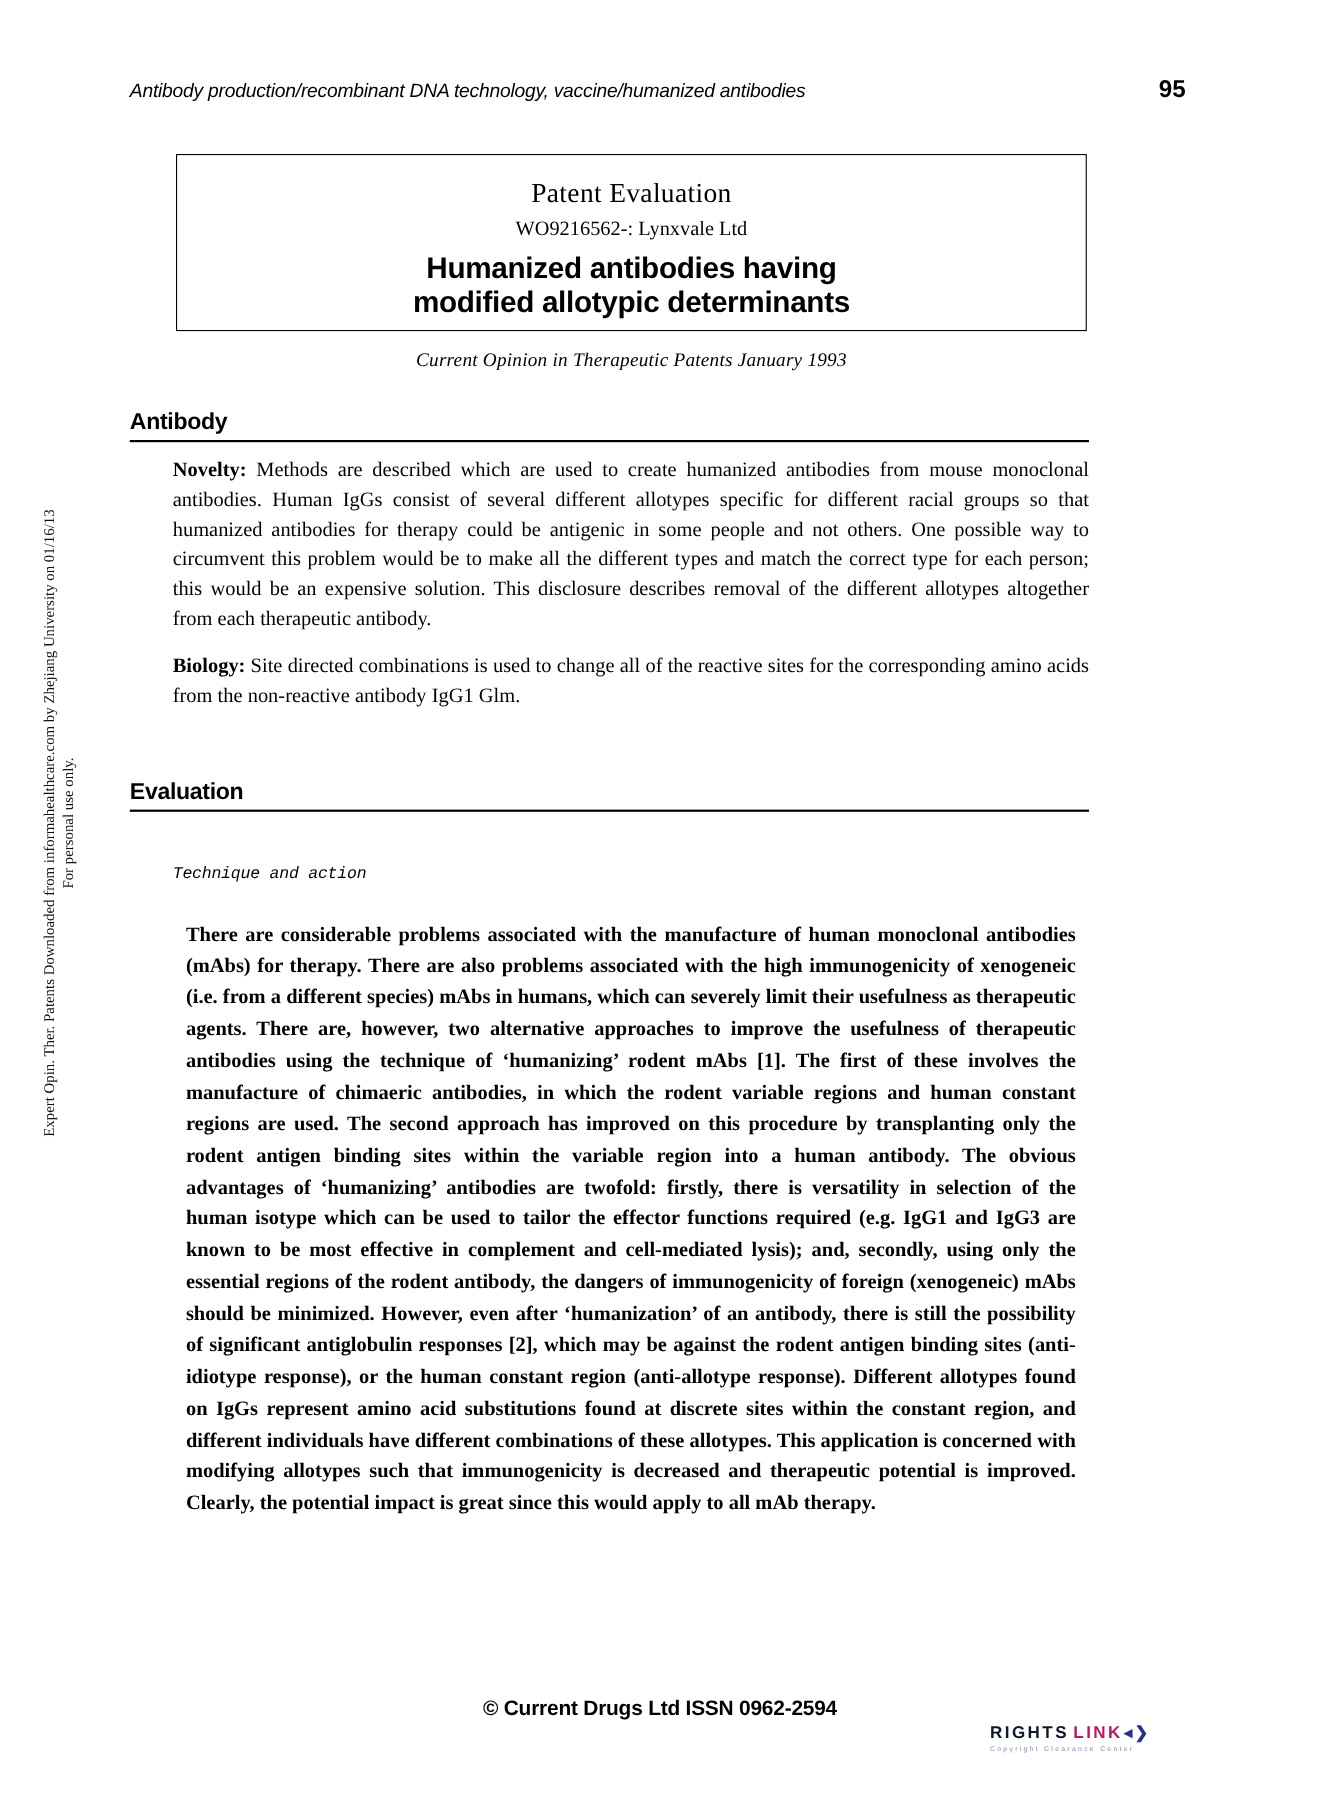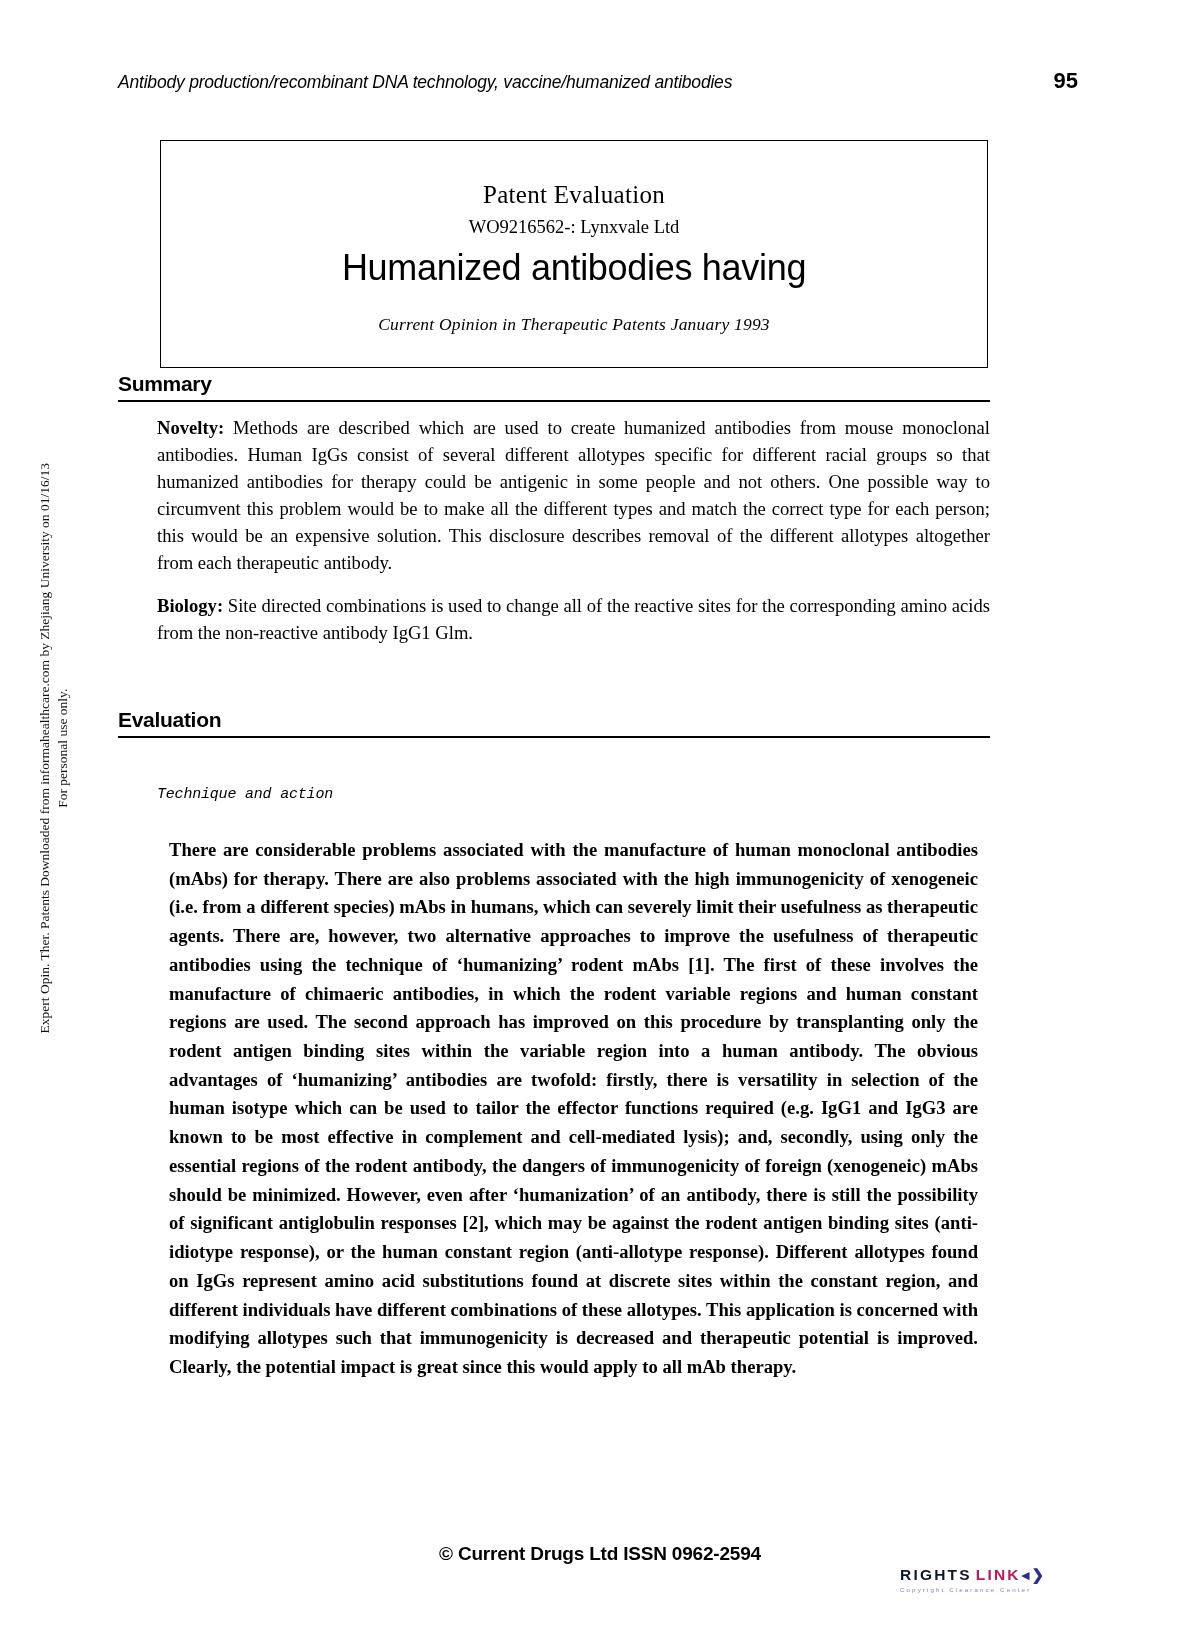--- a/index.html
+++ b/index.html
@@ -38,41 +38,41 @@
     font-weight: bold;
     font-size: 22px;
   }
 
   
   .title-box {
     position: absolute;
     top: 140px;
     left: 160px;
     width: 828px;
-    height: 228px;
+    height: 161px;
     border: 1.5px solid #000;
     box-sizing: border-box;
     text-align: center;
-    padding-top: 40px;
+    padding-top: 22px;
   }
   .tb-kicker {
     font-family: "Liberation Serif", serif;
     font-size: 25px;
     letter-spacing: 0.3px;
     margin-bottom: 8px;
   }
   .tb-ref {
     font-family: "Liberation Serif", serif;
     font-size: 18.5px;
     margin-bottom: 9px;
   }
   .tb-title {
     font-family: "Liberation Sans", sans-serif;
-    font-weight: normal;
-    font-size: 36px;
+    font-weight: bold;
+    font-size: 27px;
     line-height: 1.16;
     letter-spacing: -0.3px;
     margin-bottom: 25px;
   }
   .tb-source {
     font-family: "Liberation Serif", serif;
     font-style: italic;
     font-size: 17.5px;
     letter-spacing: 0.2px;
     margin-top: 20px;
@@ -210,26 +210,27 @@
 <div class="running-head">
   <span class="running-head-title">Antibody production/recombinant DNA technology, vaccine/humanized antibodies</span>
   <span class="running-head-page">95</span>
 </div>
 
 <div class="title-box">
   <div class="tb-kicker">Patent Evaluation</div>
   <div class="tb-ref">WO9216562-: Lynxvale Ltd</div>
   <div class="tb-title">
     <div>Humanized antibodies having</div>
+    <div>modified allotypic determinants</div>
   </div>
   <div class="tb-source">Current Opinion in Therapeutic Patents January 1993</div>
 </div>
 
 <div class="section-head" id="head-summary">
-  <span class="sh-label">Summary</span>
+  <span class="sh-label">Antibody</span>
   <span class="sh-rule"></span>
 </div>
 
 <div class="summary-body">
   <p><span class="lead-term">Novelty:</span><span> Methods are described which are used to create humanized antibodies from mouse monoclonal antibodies. Human IgGs consist of several different allotypes specific for different racial groups so that humanized antibodies for therapy could be antigenic in some people and not others. One possible way to circumvent this problem would be to make all the different types and match the correct type for each person; this would be an expensive solution. This disclosure describes removal of the different allotypes altogether from each therapeutic antibody.</span></p>
   <p><span class="lead-term">Biology:</span><span> Site directed combinations is used to change all of the reactive sites for the corresponding amino acids from the non-reactive antibody IgG1 Glm.</span></p>
 </div>
 
 <div class="section-head" id="head-evaluation">
   <span class="sh-label">Evaluation</span>

